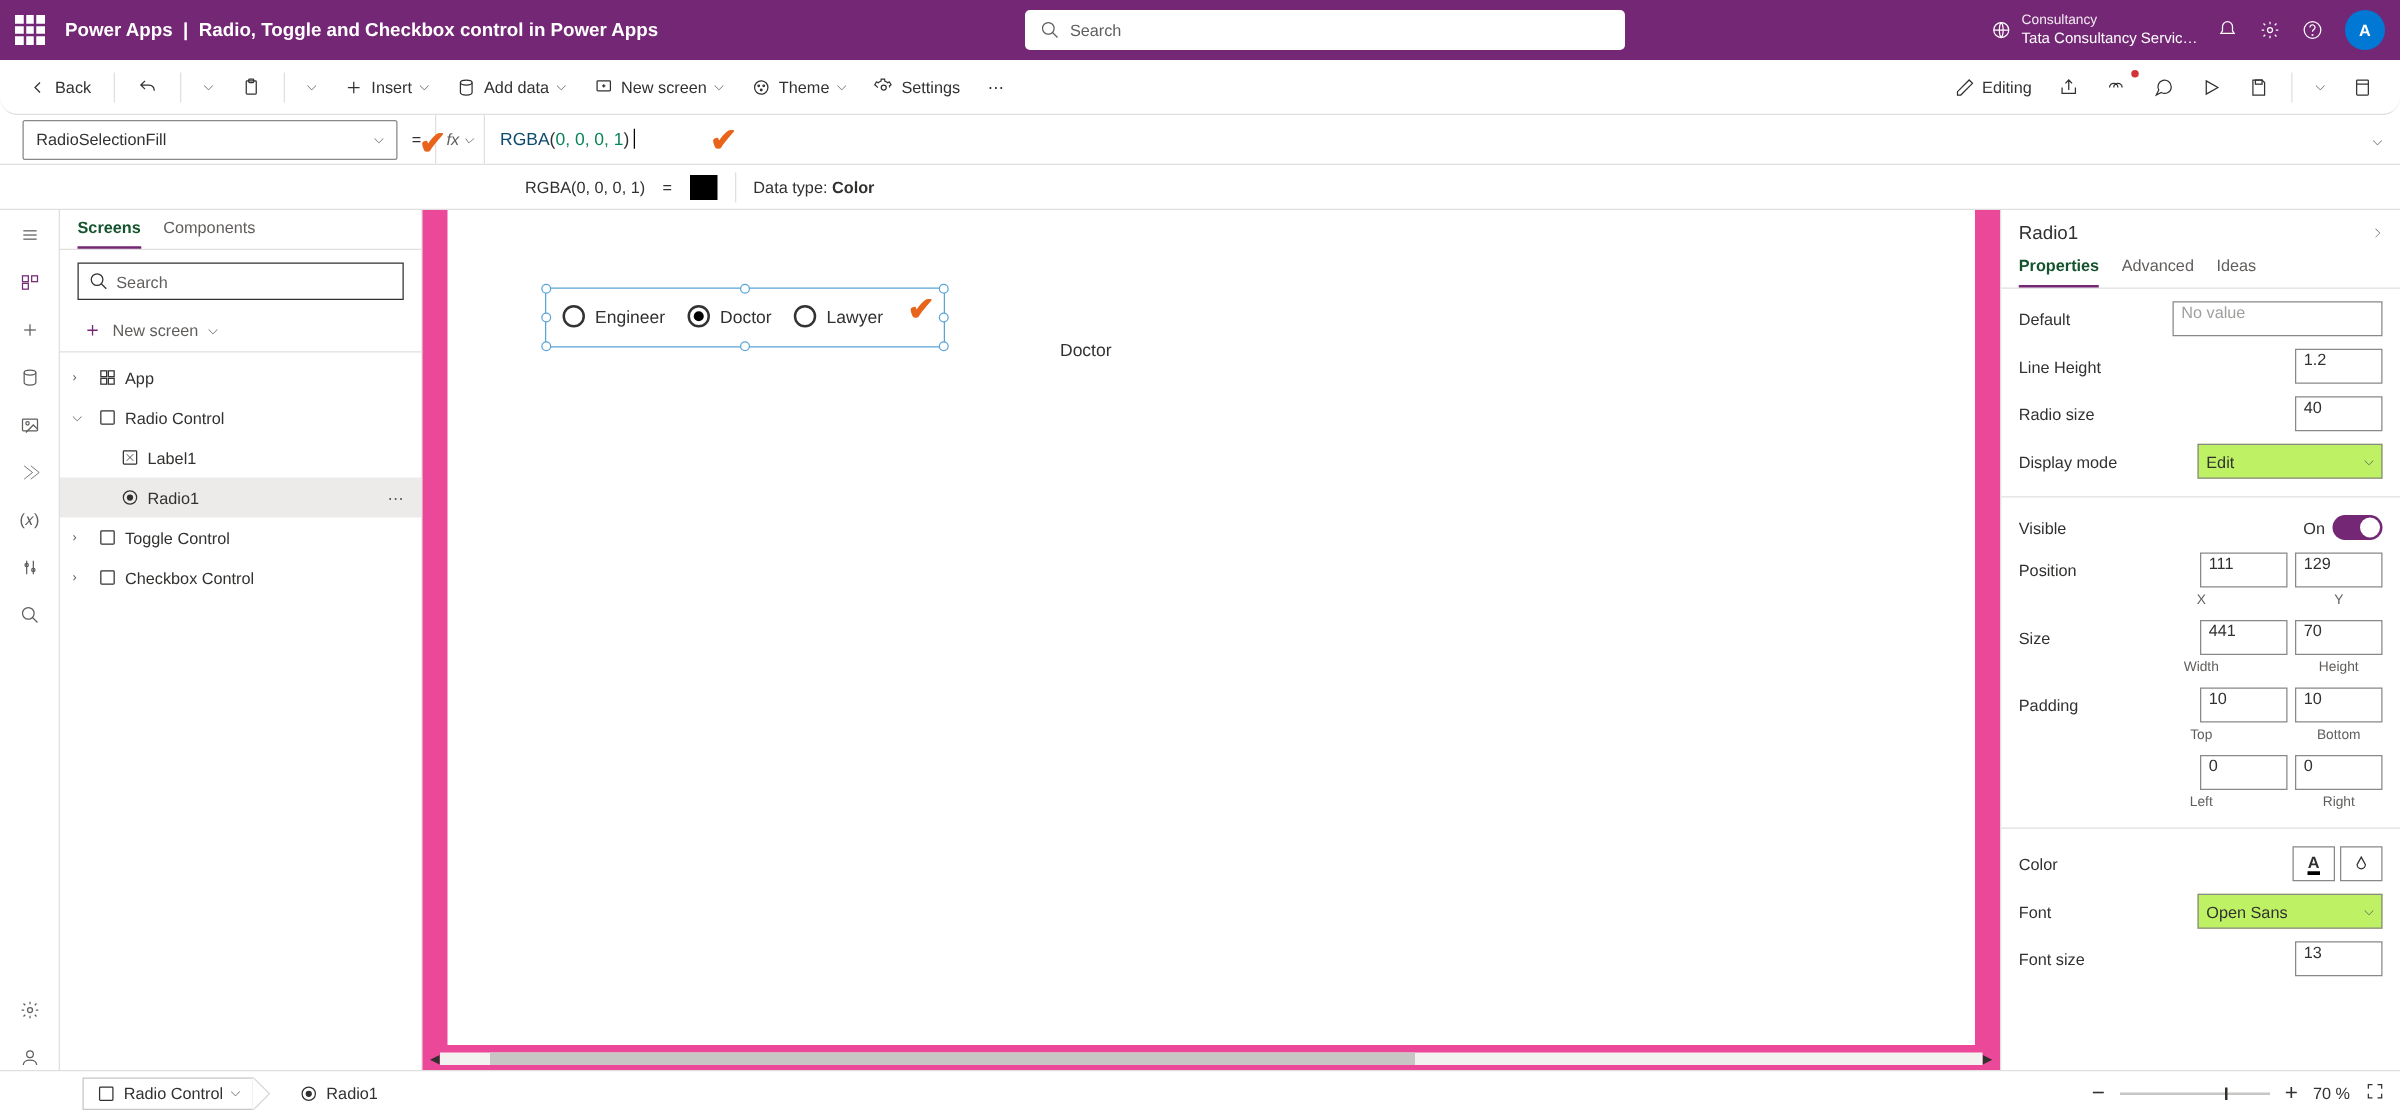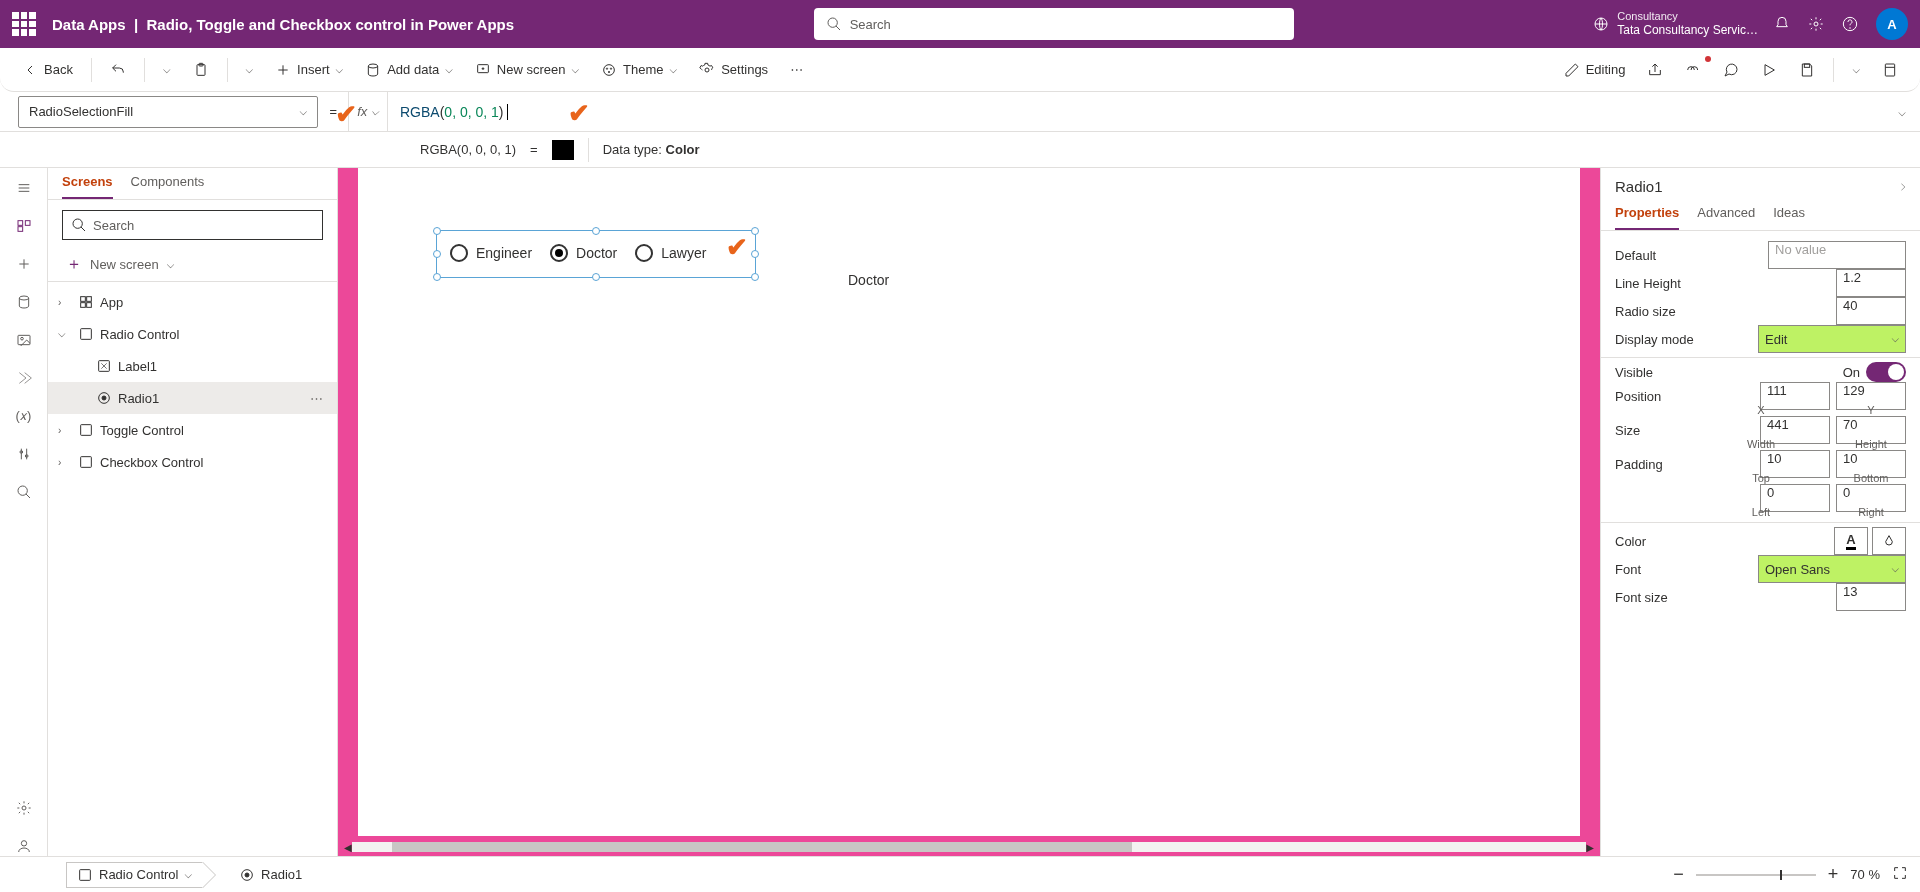--- a/index.html
+++ b/index.html
@@ -48,21 +48,21 @@
 .rail { width: 48px; border-right: 1px solid #e1dfdd; display: flex; flex-direction: column; align-items: center; padding-top: 10px; gap: 18px; }
 .rail .ricon { width: 20px; height: 20px; color: #605e5c; cursor: pointer; display:flex; align-items:center; justify-content:center;}
 .rail .active { color: #742774; }
 .rail-spacer { flex:1; }
 
 .treepanel { width: 290px; border-right: 1px solid #e1dfdd; display: flex; flex-direction: column; }
 .treehead { display: flex; align-items: center; justify-content: space-between; padding: 10px 14px 4px; }
 .treehead h2 { font-size: 18px; font-weight: 600; }
 .tabs { display: flex; gap: 18px; padding: 6px 14px 0; border-bottom: 1px solid #e1dfdd; }
 .tab { padding-bottom: 8px; cursor: pointer; color: #605e5c; }
-.tab.active { color: #c2410c; border-bottom: 2px solid #742774; font-weight: 600; }
+.tab.active { color: #14532d; border-bottom: 2px solid #742774; font-weight: 600; }
 .tree-search { margin: 10px 14px; border: 1px solid #323130; height: 30px; display: flex; align-items: center; padding: 0 8px; gap: 6px; }
 .newscreen-row { display: flex; align-items: center; gap: 8px; padding: 4px 18px 6px; color: #605e5c; cursor: pointer; }
 .tree-list { flex:1; overflow:auto; padding: 4px 0; }
 .tnode { display: flex; align-items: center; height: 32px; padding-left: 10px; gap: 6px; cursor: pointer; }
 .tnode.sel { background: #edebe9; }
 .tnode .exp { width: 14px; font-size: 10px; color: #605e5c; }
 .tnode .tico { width: 16px; height: 16px; display:inline-flex; align-items:center; justify-content:center; }
 .indent1 { padding-left: 28px; }
 .more-dots { margin-left: auto; margin-right: 12px; color: #605e5c; letter-spacing: 2px; }
 
@@ -77,25 +77,25 @@
 .label-out { position: absolute; font-size: 14px; }
 .canvas-hscroll { position:absolute; bottom:2px; left:6px; right:6px; height:14px; display:flex; align-items:center; }
 .hs-track { flex:1; height:10px; background:#f3f2f1; position:relative; }
 .hs-thumb { position:absolute; left:40px; width:60%; height:100%; background:#c8c6c4; }
 
 .proppanel { width: 320px; border-left: 1px solid #e1dfdd; display: flex; flex-direction: column; overflow:hidden; }
 .proppanel-inner { flex:1; overflow:auto; }
 .pp-head { padding: 10px 14px 4px; display:flex; align-items:center; justify-content:space-between;}
 .pp-head h3 { font-size: 15px; font-weight: 400; }
 .pp-tabs { display: flex; gap: 18px; padding: 6px 14px 0; border-bottom: 1px solid #e1dfdd; }
-.pp-body { padding: 10px 14px; display: flex; flex-direction: column; }
+.pp-body { padding: 10px 14px; display: flex; flex-direction: column; gap: 10px; }
 .prow { display: flex; align-items: center; justify-content: space-between; gap: 8px; }
 .pinput { border: 1px solid #8a8886; height: 28px; padding: 0 6px; font-size: 13px; background:#fff; }
 .pinput.sm { width: 70px; }
-.pinput.wd { width: 138px; }
+.pinput.wd { width: 168px; }
 .pselect { border: 1px solid #8a8886; height: 28px; width: 148px; display:flex; align-items:center; justify-content:space-between; padding:0 6px; background:#bef264;}
 .toggle { width: 40px; height: 20px; background: #742774; border-radius: 10px; position: relative; }
 .toggle::after { content:''; position:absolute; right:2px; top:2px; width:16px; height:16px; background:#fff; border-radius:50%; }
 .sublabels { display:flex; justify-content:flex-end; gap: 40px; font-size:11px; color:#605e5c; margin-top:-6px; }
 .sublabels span { width:70px; text-align:center; }
 .divider { height:1px; background:#e1dfdd; margin: 4px -14px; }
 .color-btn { width:34px; height:28px; border:1px solid #8a8886; display:flex; align-items:center; justify-content:center; }
 
 
 .bottombar { height: 36px; border-top: 1px solid #e1dfdd; display: flex; align-items: center; padding: 0 12px; gap: 6px; background:#fff; }
@@ -116,21 +116,21 @@
       <span></span>
       <span></span>
       <span></span>
       <span></span>
       <span></span>
       <span></span>
       <span></span>
       <span></span>
     </div>
   <div class="app-title">
-    <span>Data Apps</span>&nbsp;&nbsp;<span>|</span>&nbsp;&nbsp;<span>Radio, Toggle and Checkbox control in Power Apps</span>
+    <span>Power Apps</span>&nbsp;&nbsp;<span>|</span>&nbsp;&nbsp;<span>Radio, Toggle and Checkbox control in Power Apps</span>
   </div>
   <div class="search-wrap">
     <div class="search-box">
       <svg viewBox="0 0 24 24">
           <circle cx="10" cy="10" r="7"></circle>
           <line x1="21" y1="21" x2="15" y2="15"></line>
         </svg>
       <span style="color:#605e5c">Search</span>
     </div>
   </div>

